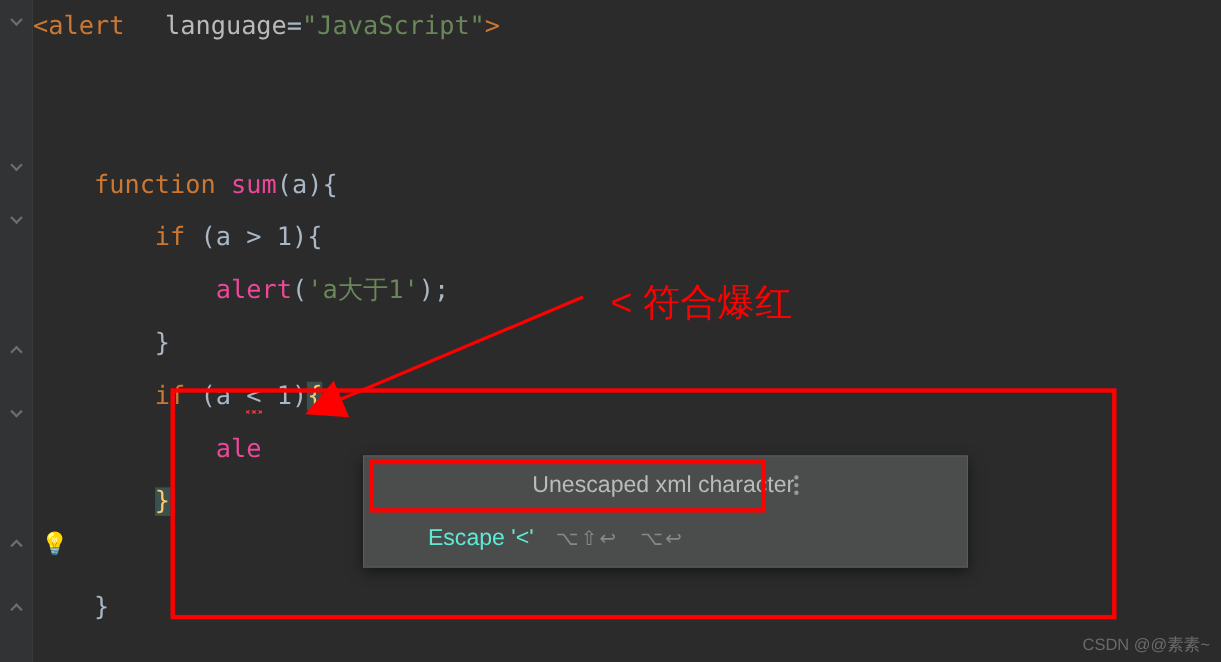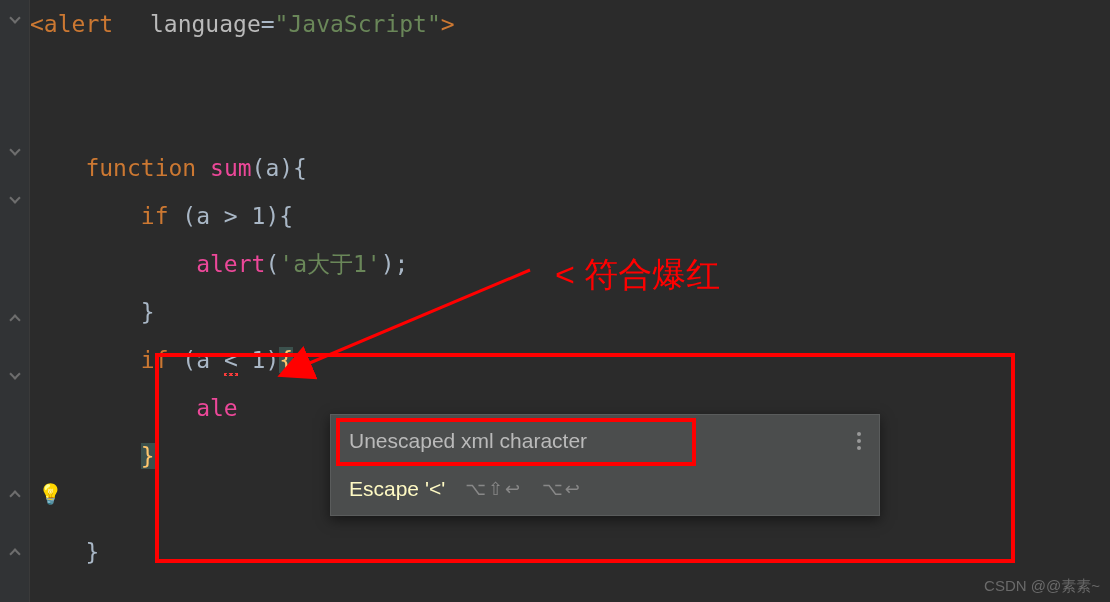--- a/index.html
+++ b/index.html
@@ -85,29 +85,29 @@
     border: 1px solid #5a5c5c;
     box-shadow: 0 4px 12px rgba(0,0,0,0.5);
     font-family: -apple-system, "Segoe UI", sans-serif;
     font-size: 21px;
     color: #bababa;
   }
   .tooltip-top {
     padding: 14px 18px 14px 18px;
     display: flex;
     align-items: center;
-    justify-content: space-between;
+    justify-content: center;
   }
   .tooltip-bottom {
     padding: 10px 18px 14px 18px;
     display: flex;
     align-items: center;
     gap: 20px;
   }
-  .tooltip-link { color: #fef9c3; cursor: pointer; }
+  .tooltip-link { color: #5eead4; cursor: pointer; margin-left: 40px; }
   .shortcut { color: #888; font-size: 18px; letter-spacing: 2px; }
   .dots {
     display: flex;
     flex-direction: column;
     gap: 3px;
   }
   .dots span {
     width: 4px; height: 4px; background: #999; border-radius: 50%;
   }
   

